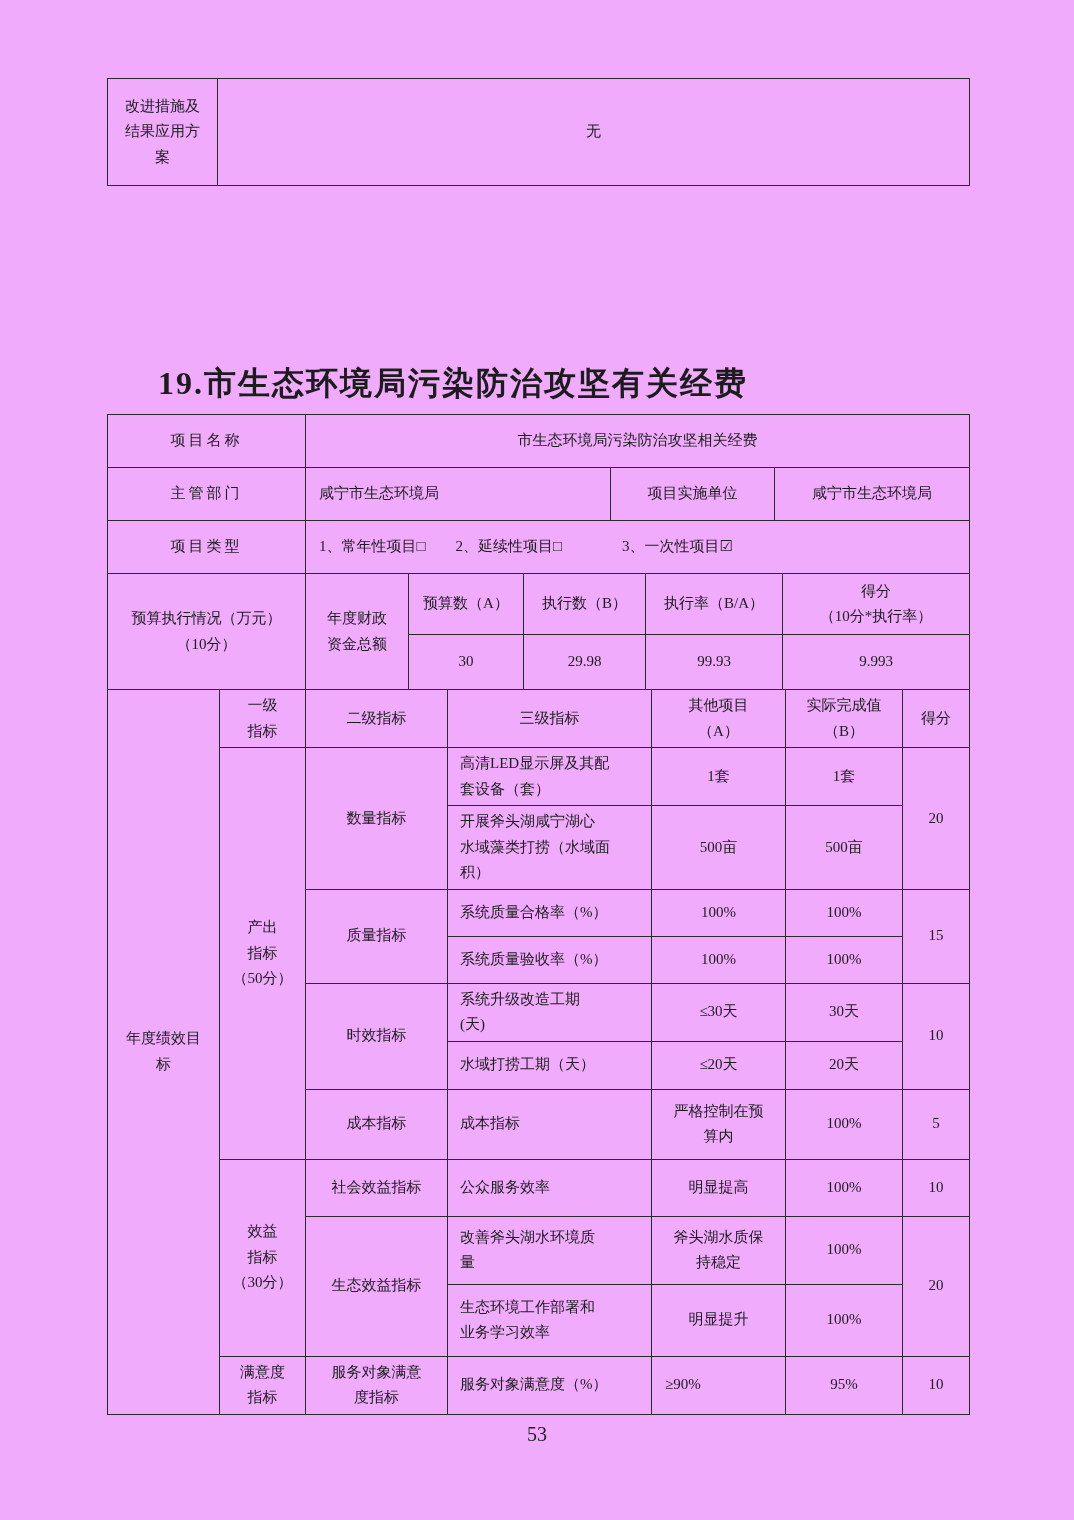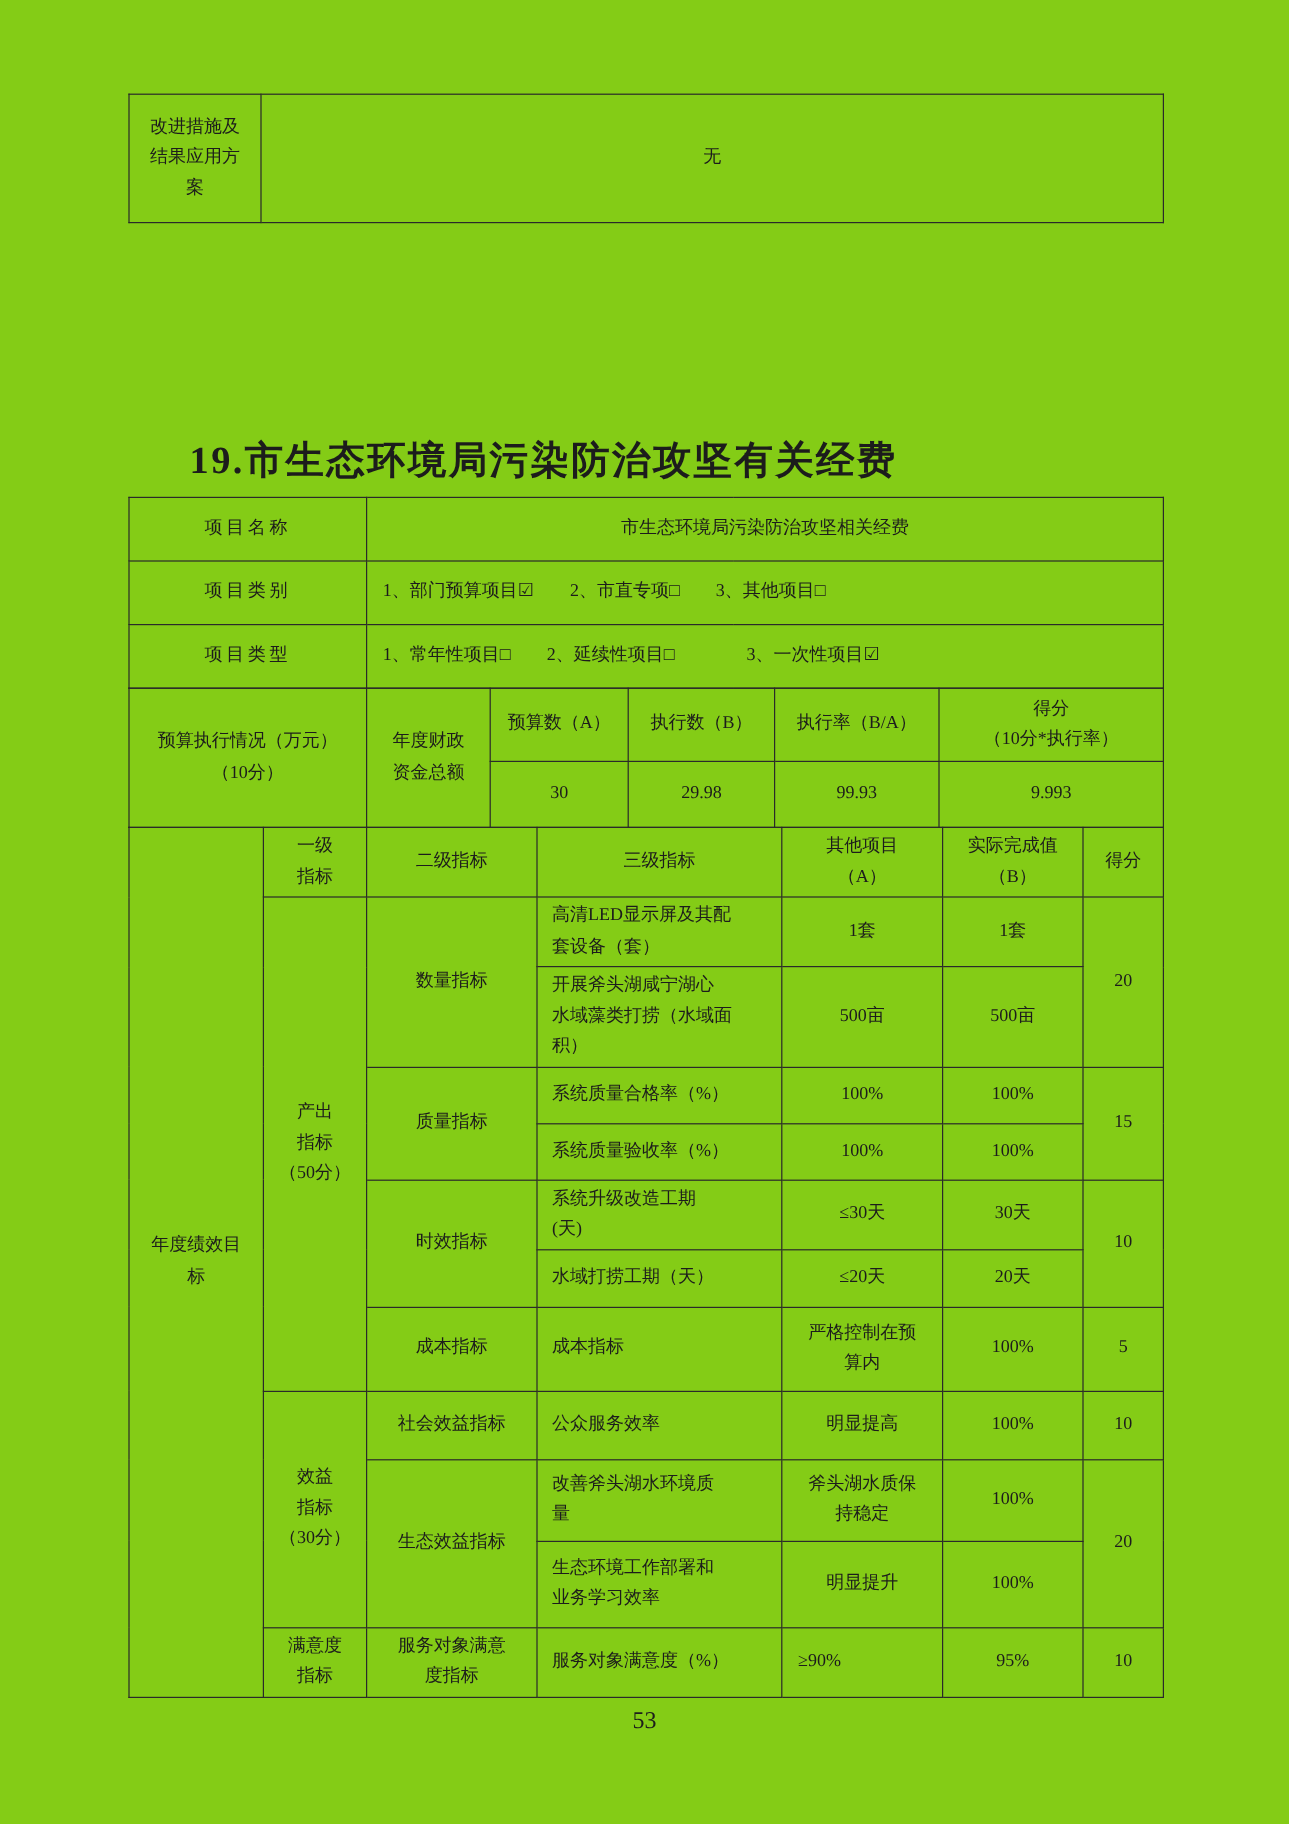--- a/index.html
+++ b/index.html
@@ -1,20 +1,20 @@
 <!DOCTYPE html>
 <html><head>
 <meta charset="utf-8">
 <style>
   html,body{margin:0;padding:0;background:#ffffff;}
   .sheet{
     position:relative;
     width:1074px;
     height:1520px;
-    background:#84cc16;
+    background:#f0abfc;
     font-family:"Liberation Serif","DejaVu Serif",serif;
     color:#1c1c1c;
     overflow:hidden;
   }
   table{border-collapse:collapse;table-layout:fixed;}
   td{
     border:1px solid #2a2a2a;
     font-size:15px;
     text-align:center;
     vertical-align:middle;
@@ -85,22 +85,24 @@
           <col style="width:305px">
           <col style="width:164px">
           <col style="width:195px">
       </colgroup>
       <tbody>
           <tr>
         <td class="lbl">项目名称</td>
         <td colspan="3">市生态环境局污染防治攻坚相关经费</td>
       </tr>
       <tr>
-        <td class="lbl">项目类别</td>
-        <td colspan="3" class="left">1、部门预算项目☑　　2、市直专项□　　3、其他项目□</td>
+        <td class="lbl">主管部门</td>
+        <td class="left">咸宁市生态环境局</td>
+        <td>项目实施单位</td>
+        <td>咸宁市生态环境局</td>
       </tr>
       <tr>
         <td class="lbl">项目类型</td>
         <td colspan="3" class="left">1、常年性项目□　　2、延续性项目□　　　　3、一次性项目☑</td>
       </tr>
     </tbody>
       </table>
 
     <table>
       <colgroup>

